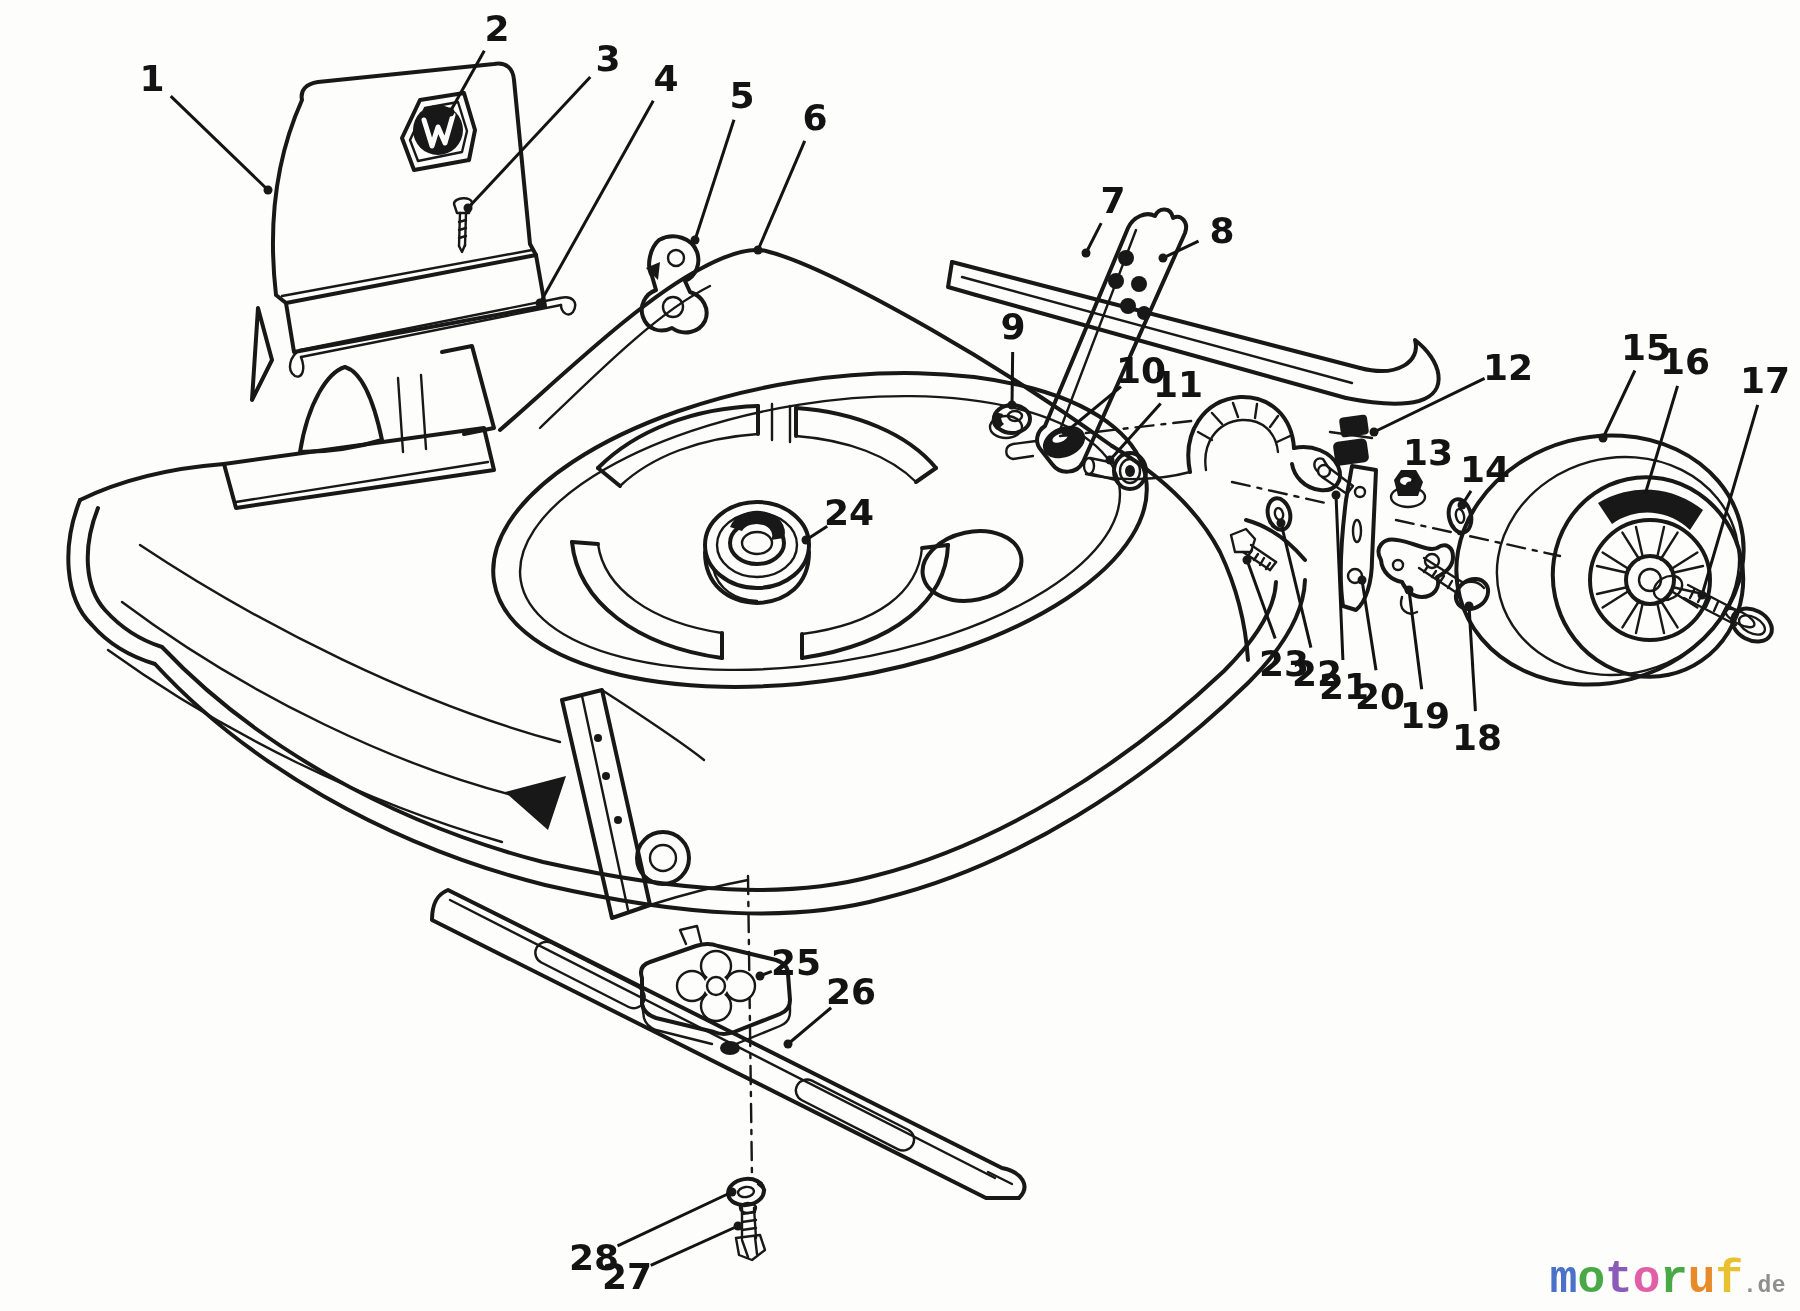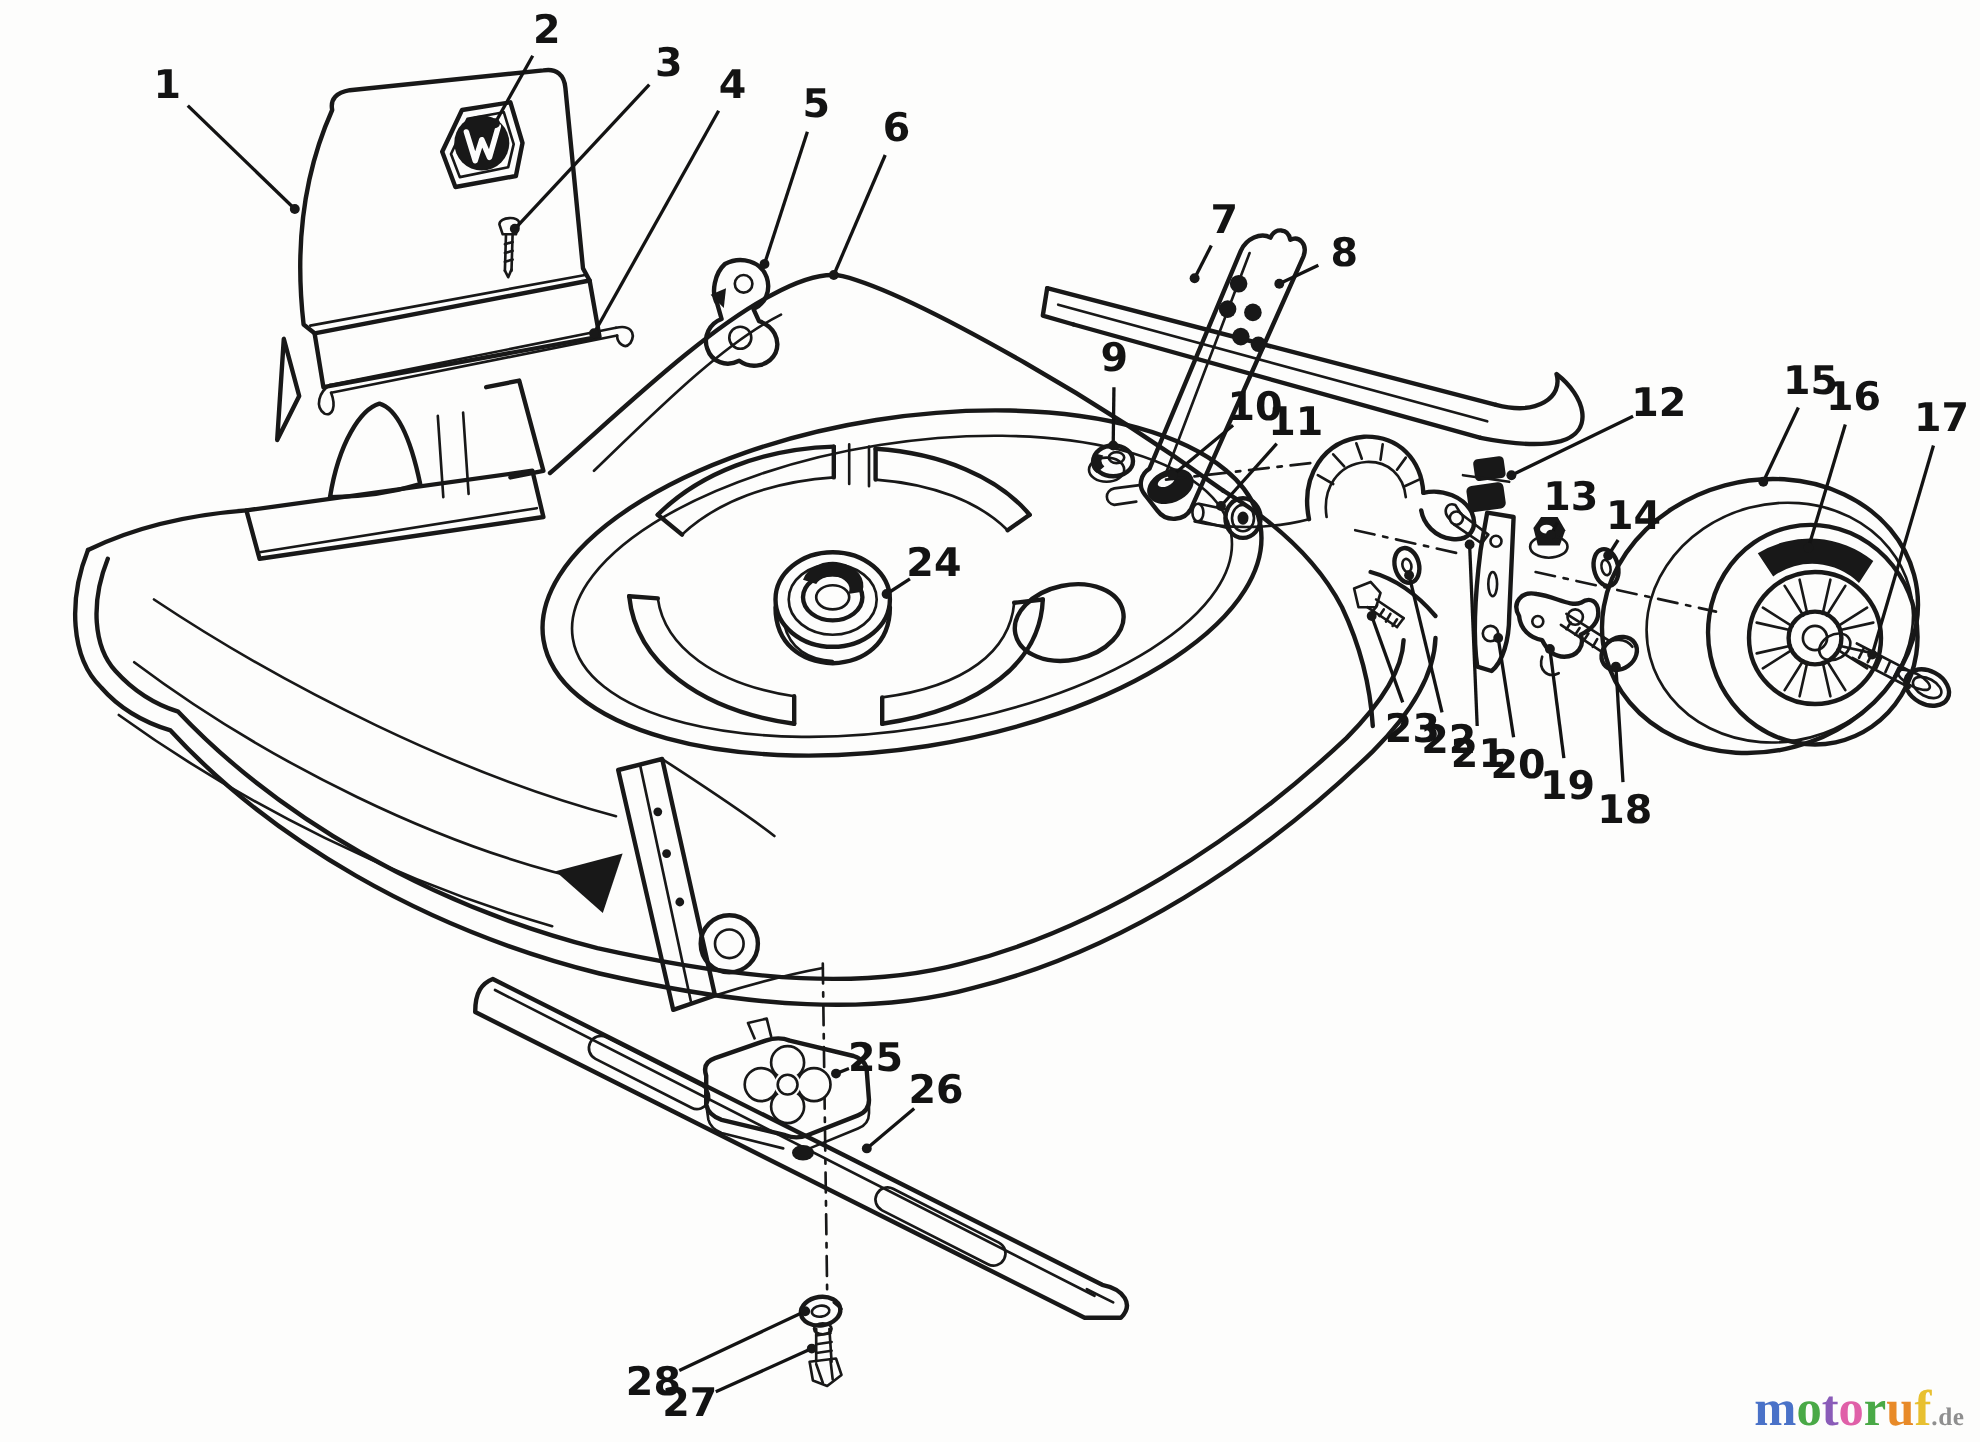--- a/index.html
+++ b/index.html
@@ -12,21 +12,21 @@
   .thin{stroke-width:2.4;}
   .fillink{fill:#181818;stroke:none;}
   .fillbg{fill:#fdfdfc;stroke:none;}
   .callout-text{
     font-family:"DejaVu Sans","Liberation Sans",sans-serif;
     font-weight:bold;font-size:36px;fill:#131313;
   }
   .leader{stroke:#131313;stroke-width:3;fill:none;}
   .watermark{
     position:absolute;right:14px;bottom:8px;
-    font-family:Liberation Serif, serif;
+    font-family:Liberation Mono, monospace;
     font-weight:bold;font-size:46px;letter-spacing:0px;line-height:1;
     user-select:none;
   }
   .watermark .suffix{
     font-size:23px;font-weight:bold;color:#8f8f8f;letter-spacing:0.5px;
   }
 </style>
 </head>
 <body>
 

